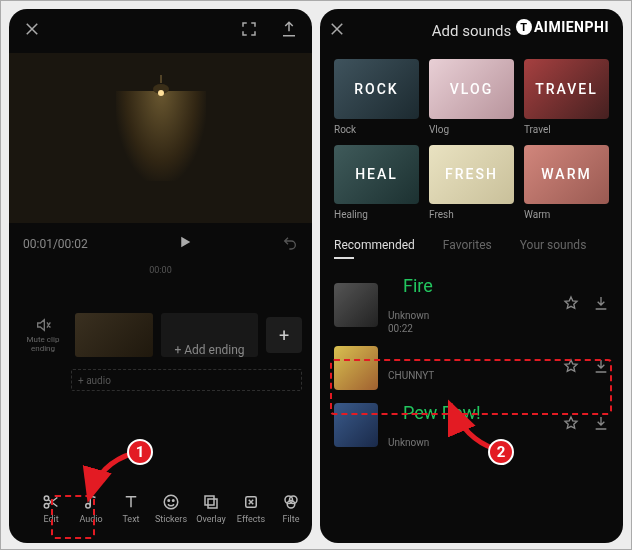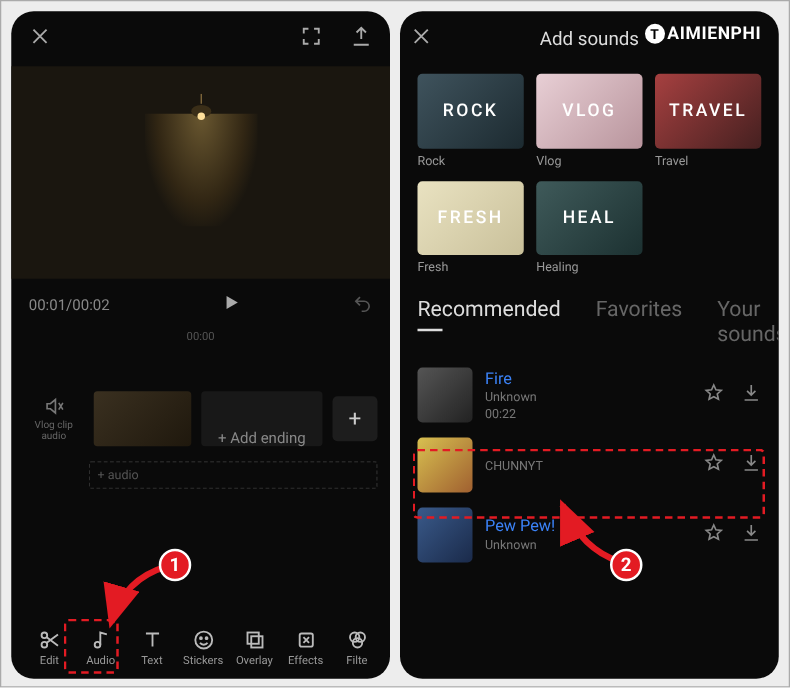--- a/index.html
+++ b/index.html
@@ -127,24 +127,23 @@
     border-radius: 2px;
     font-size: 10px;
     color: #555;
     display: flex;
     align-items: center;
     padding-left: 6px;
     gap: 4px;
   }
   .l-toolbar {
     position: absolute;
-    left: 4px; right: 0; bottom: 0;
+    left: 16px; right: 0; bottom: 0;
     height: 50px;
     display: flex;
-    align-items: center;
     padding: 0 6px;
   }
   .l-tool {
     flex: 1;
     display: flex;
     flex-direction: column;
     align-items: center;
     gap: 3px;
     font-size: 9px;
     color: #999;
@@ -199,21 +198,21 @@
   }
   .r-cat-label {
     font-size: 10px;
     color: #999;
     margin-top: 5px;
   }
   .r-tabs {
     display: flex;
     gap: 28px;
     padding: 8px 14px 0;
-    font-size: 17px;
+    font-size: 12px;
     color: #666;
   }
   .r-tabs .tab.active { color: #ddd; }
   .r-tabs .tab.active::after {
     content: '';
     display: block;
     width: 20px;
     height: 2px;
     background: #ddd;
     margin-top: 5px;
@@ -225,22 +224,22 @@
     gap: 10px;
     padding: 6px 4px;
   }
   .r-track-thumb {
     width: 44px;
     height: 44px;
     border-radius: 4px;
     flex-shrink: 0;
   }
   .r-track-info { flex: 1; }
-  .r-track-title { font-size: 13px; color: #3b82f6; }
-  .r-track-artist { font-size: 10px; color: #777; margin-top: 2px; }
+  .r-track-title { font-size: 18px; color: #22c55e; margin-left: 15px; }
+  .r-track-artist { font-size: 10px; color: #777; margin-top: 14px; }
   .r-track-dur { font-size: 10px; color: #777; margin-top: 2px; }
   .r-track-actions { display: flex; gap: 14px; color: #888; }
   .r-track-actions svg { width: 16px; height: 16px; }
   
   .arrow-svg {
     position: absolute;
     pointer-events: none;
   }
   .callout {
     position: absolute;
@@ -331,21 +330,21 @@
       </span>
     </div>
 
     <div class="l-ruler">00:00</div>
 
     <div class="l-trackrow">
       <div class="l-mute">
         <svg viewBox="0 0 24 24" width="16" height="16" stroke="#777" stroke-width="2" fill="none">
             <path d="M4 9v6h4l6 5V4l-6 5H4zM18 8l5 8M23 8l-5 8"></path>
           </svg>
-        <span>Vlog clip audio</span>
+        <span>Mute clip ending</span>
       </div>
       <div class="l-clip"></div>
       <div class="l-addending">
         <span>+  Add ending</span>
       </div>
       <div class="l-plus">+</div>
     </div>
 
     <div class="l-audiorow">
       <span>+ audio</span>
@@ -443,30 +442,36 @@
           </div>
           <div class="r-cat-label">Vlog</div>
         </div>
         <div class="r-cat">
           <div class="r-cat-thumb" style="background:linear-gradient(135deg,#a64040,#452020)">
             <span>TRAVEL</span>
           </div>
           <div class="r-cat-label">Travel</div>
         </div>
         <div class="r-cat">
+          <div class="r-cat-thumb" style="background:linear-gradient(135deg,#3f5a5a,#1c3131)">
+            <span>HEAL</span>
+          </div>
+          <div class="r-cat-label">Healing</div>
+        </div>
+        <div class="r-cat">
           <div class="r-cat-thumb" style="background:linear-gradient(135deg,#e9e2c1,#c9c09a)">
             <span>FRESH</span>
           </div>
           <div class="r-cat-label">Fresh</div>
         </div>
         <div class="r-cat">
-          <div class="r-cat-thumb" style="background:linear-gradient(135deg,#3f5a5a,#1c3131)">
-            <span>HEAL</span>
-          </div>
-          <div class="r-cat-label">Healing</div>
+          <div class="r-cat-thumb" style="background:linear-gradient(135deg,#d1867c,#9a5a52)">
+            <span>WARM</span>
+          </div>
+          <div class="r-cat-label">Warm</div>
         </div>
       </div>
 
     <div class="r-tabs" id="r-tabs">
         <div class="tab active">Recommended</div>
         <div class="tab">Favorites</div>
         <div class="tab">Your sounds</div>
       </div>
 
     <div class="r-list" id="r-list">

